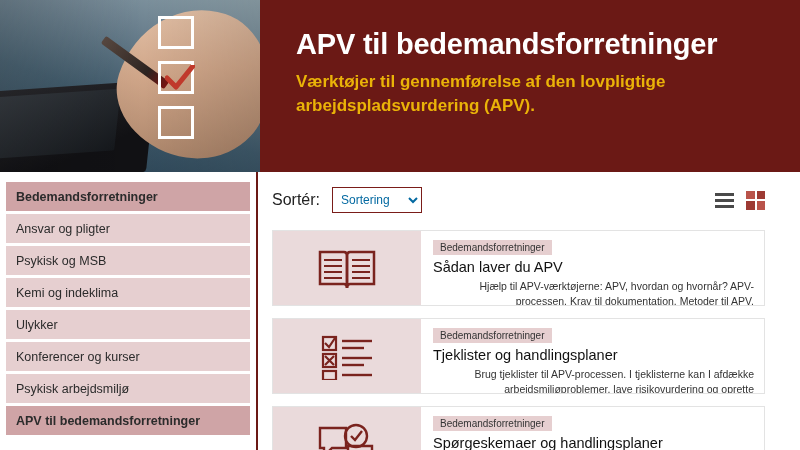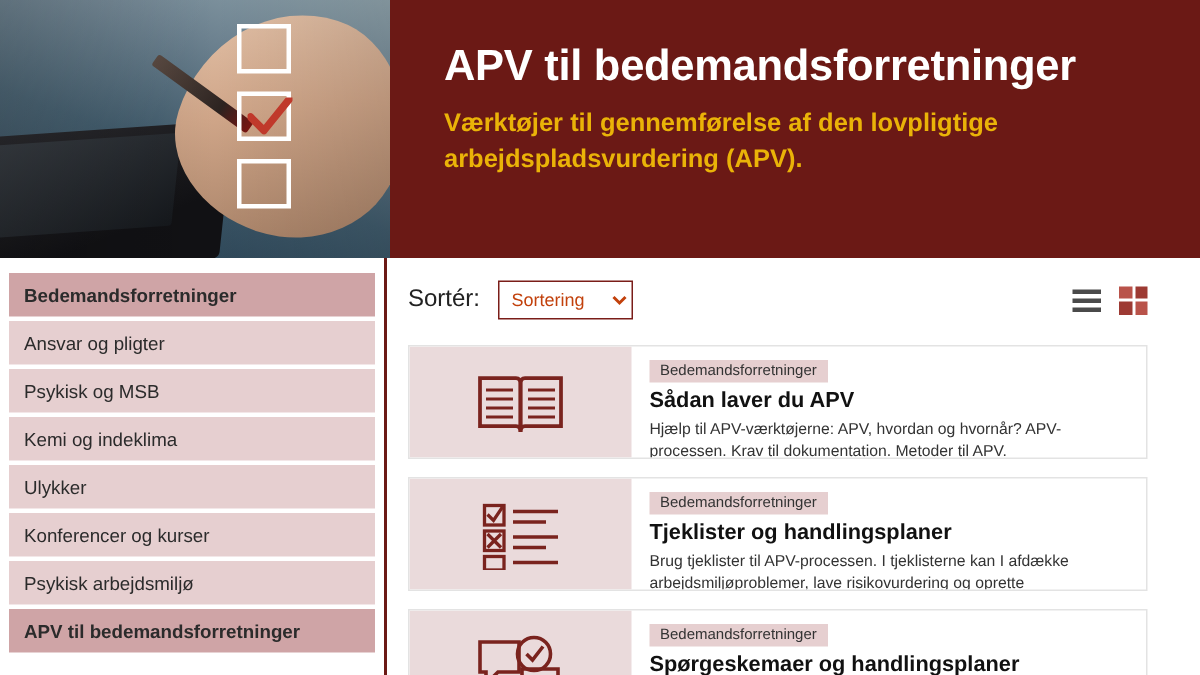--- a/index.html
+++ b/index.html
@@ -165,21 +165,21 @@
     color: #222;
     margin-right: 12px;
   }
   .sort-select {
     height: 26px;
     width: 90px;
     font-size: 12px;
     font-family: "Liberation Sans", sans-serif;
     border: 1px solid #7a1d19;
     background: #ffffff;
-    color: #c2410c;
+    color: #0369a1;
     padding: 0 4px;
   }
   .view-toggle {
     margin-left: auto;
     display: flex;
     align-items: center;
     gap: 12px;
   }
   .icon-list {
     width: 19px; height: 15px;
@@ -228,29 +228,30 @@
   .card-tag {
     display: inline-block;
     background: #e6cfd0;
     color: #333;
     font-size: 10px;
     padding: 2px 7px;
     margin-bottom: 4px;
   }
   .card-title {
     font-size: 14.5px;
-    font-weight: bold;
+    font-weight: normal;
     color: #111;
     margin: 0 0 4px 0;
   }
   .card-desc {
     font-size: 10.5px;
     color: #333;
     line-height: 1.45;
     margin: 0;
+    text-align: right;
   }
 </style>
 </head>
 <body>
 
 <div id="page">
 
   <div class="hero">
     <div class="hero-image">
       <div class="photo-bg"></div>

